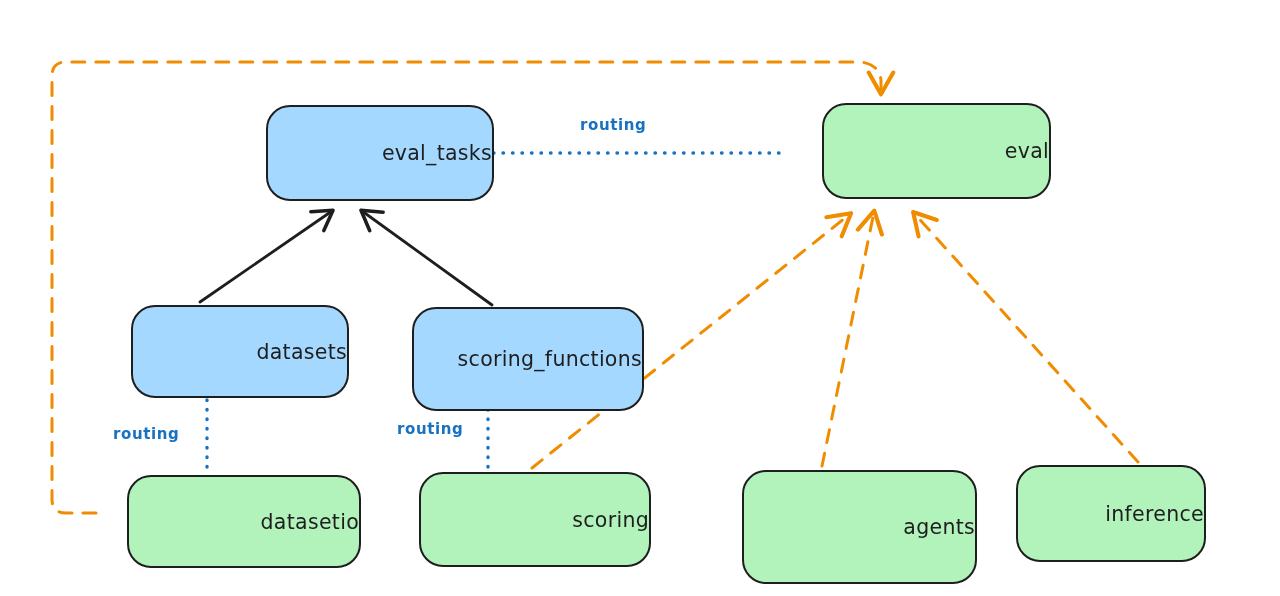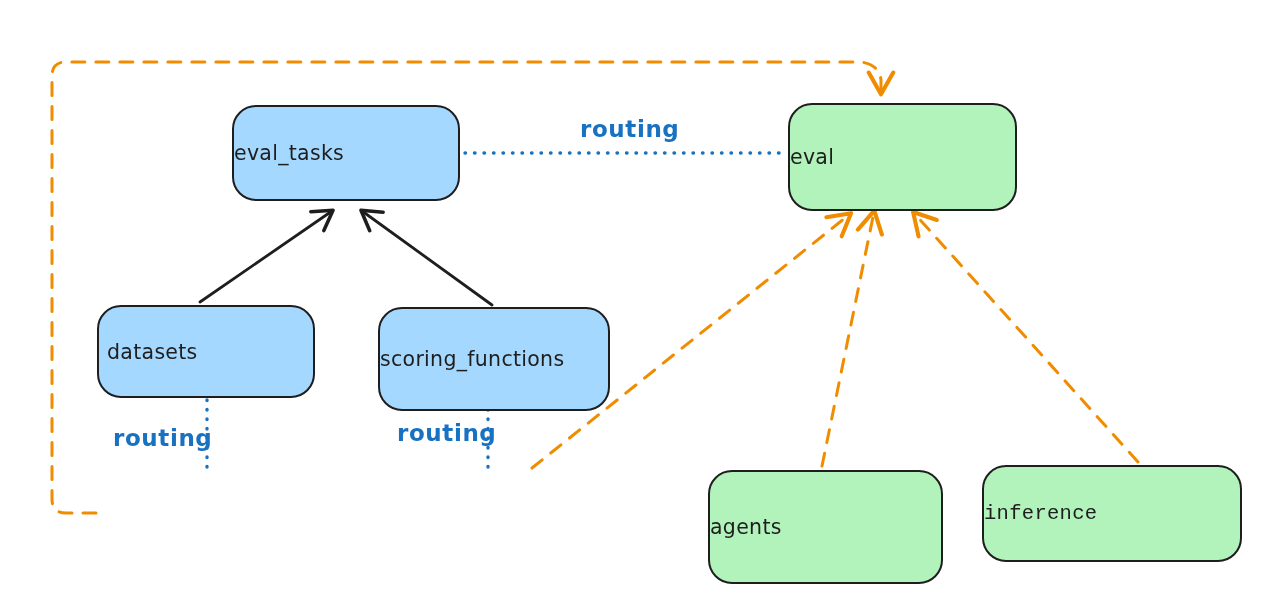--- a/index.html
+++ b/index.html
@@ -13,34 +13,35 @@
   }
   svg.edges-layer {
     position: absolute;
     left: 0; top: 0;
     width: 1280px; height: 596px;
   }
   .node {
     position: absolute;
     display: flex;
     align-items: center;
-    justify-content: flex-start;
+    justify-content: flex-end;
     box-sizing: border-box;
     border: 2.6px solid var(--node-stroke, #1e1e1e);
     border-radius: 24px;
     font-size: 20.5px;
     color: var(--node-stroke, #1e1e1e);
     letter-spacing: 0.3px;
+    margin-left: 34px;
   }
   .node-blue  { background: var(--api-fill, #a5d8ff); }
   .node-green { background: var(--provider-fill, #b2f2bb); }
   .routing-label {
     position: absolute;
     color: var(--routing-blue, #1971c2);
-    font-size: 23px;
+    font-size: 15px;
     font-weight: 600;
     letter-spacing: 0.6px;
   }
   
   .edge-solid {
     stroke: var(--solid-arrow, #1e1e1e);
     stroke-width: 2.8;
     fill: none;
     stroke-linecap: round;
   }
@@ -98,39 +99,45 @@
     <path class="edge-dashed" d="M 96 513 L 66 513 Q 52 513 52 499 L 52 76 Q 52 62 66 62 L 860 62 Q 879 64 881 80 L 881 93" marker-end="url(#arrow-orange)"></path>
     <path class="edge-dashed" d="M 532 468 L 850 214" marker-end="url(#arrow-orange)"></path>
     <path class="edge-dashed" d="M 822 466 L 874 212" marker-end="url(#arrow-orange)"></path>
     <path class="edge-dashed" d="M 1138 462 L 914 213" marker-end="url(#arrow-orange)"></path>
   </svg>
 
   <div class="node node-blue" style="left:232px; top:105px; width:228px; height:96px;">
     <span>eval_tasks</span>
   </div>
 
-  <div class="node node-green" style="left:788px; top:103px; width:229px; height:108px;">
+  <div class="node node-green" style="left:788px; top:103px; width:229px; height:96px;">
     <span>eval</span>
   </div>
 
   <div class="node node-blue" style="left:97px; top:305px; width:218px; height:93px;padding-left:8px;">
     <span>datasets</span>
   </div>
 
   <div class="node node-blue" style="left:378px; top:307px; width:232px; height:104px;">
     <span>scoring_functions</span>
   </div>
 
+  <div class="node node-green" style="left:93px; top:475px; width:234px; height:93px;">
+    <span>datasetio</span>
+  </div>
 
+  <div class="node node-green" style="left:385px; top:472px; width:232px; height:95px;">
+    <span>scoring</span>
+  </div>
 
   <div class="node node-green" style="left:708px; top:470px; width:235px; height:114px;">
     <span>agents</span>
   </div>
 
-  <div class="node node-green" style="left:982px; top:465px; width:260px; height:97px;font-family:Liberation Mono, monospace;">
+  <div class="node node-green" style="left:982px; top:465px; width:190px; height:97px;">
     <span>inference</span>
   </div>
 
   <div class="routing-label" style="left:580px; top:116px;">routing</div>
   <div class="routing-label" style="left:113px; top:425px;">routing</div>
   <div class="routing-label" style="left:397px; top:420px;">routing</div>
 
 </div>
 
 </body></html>

